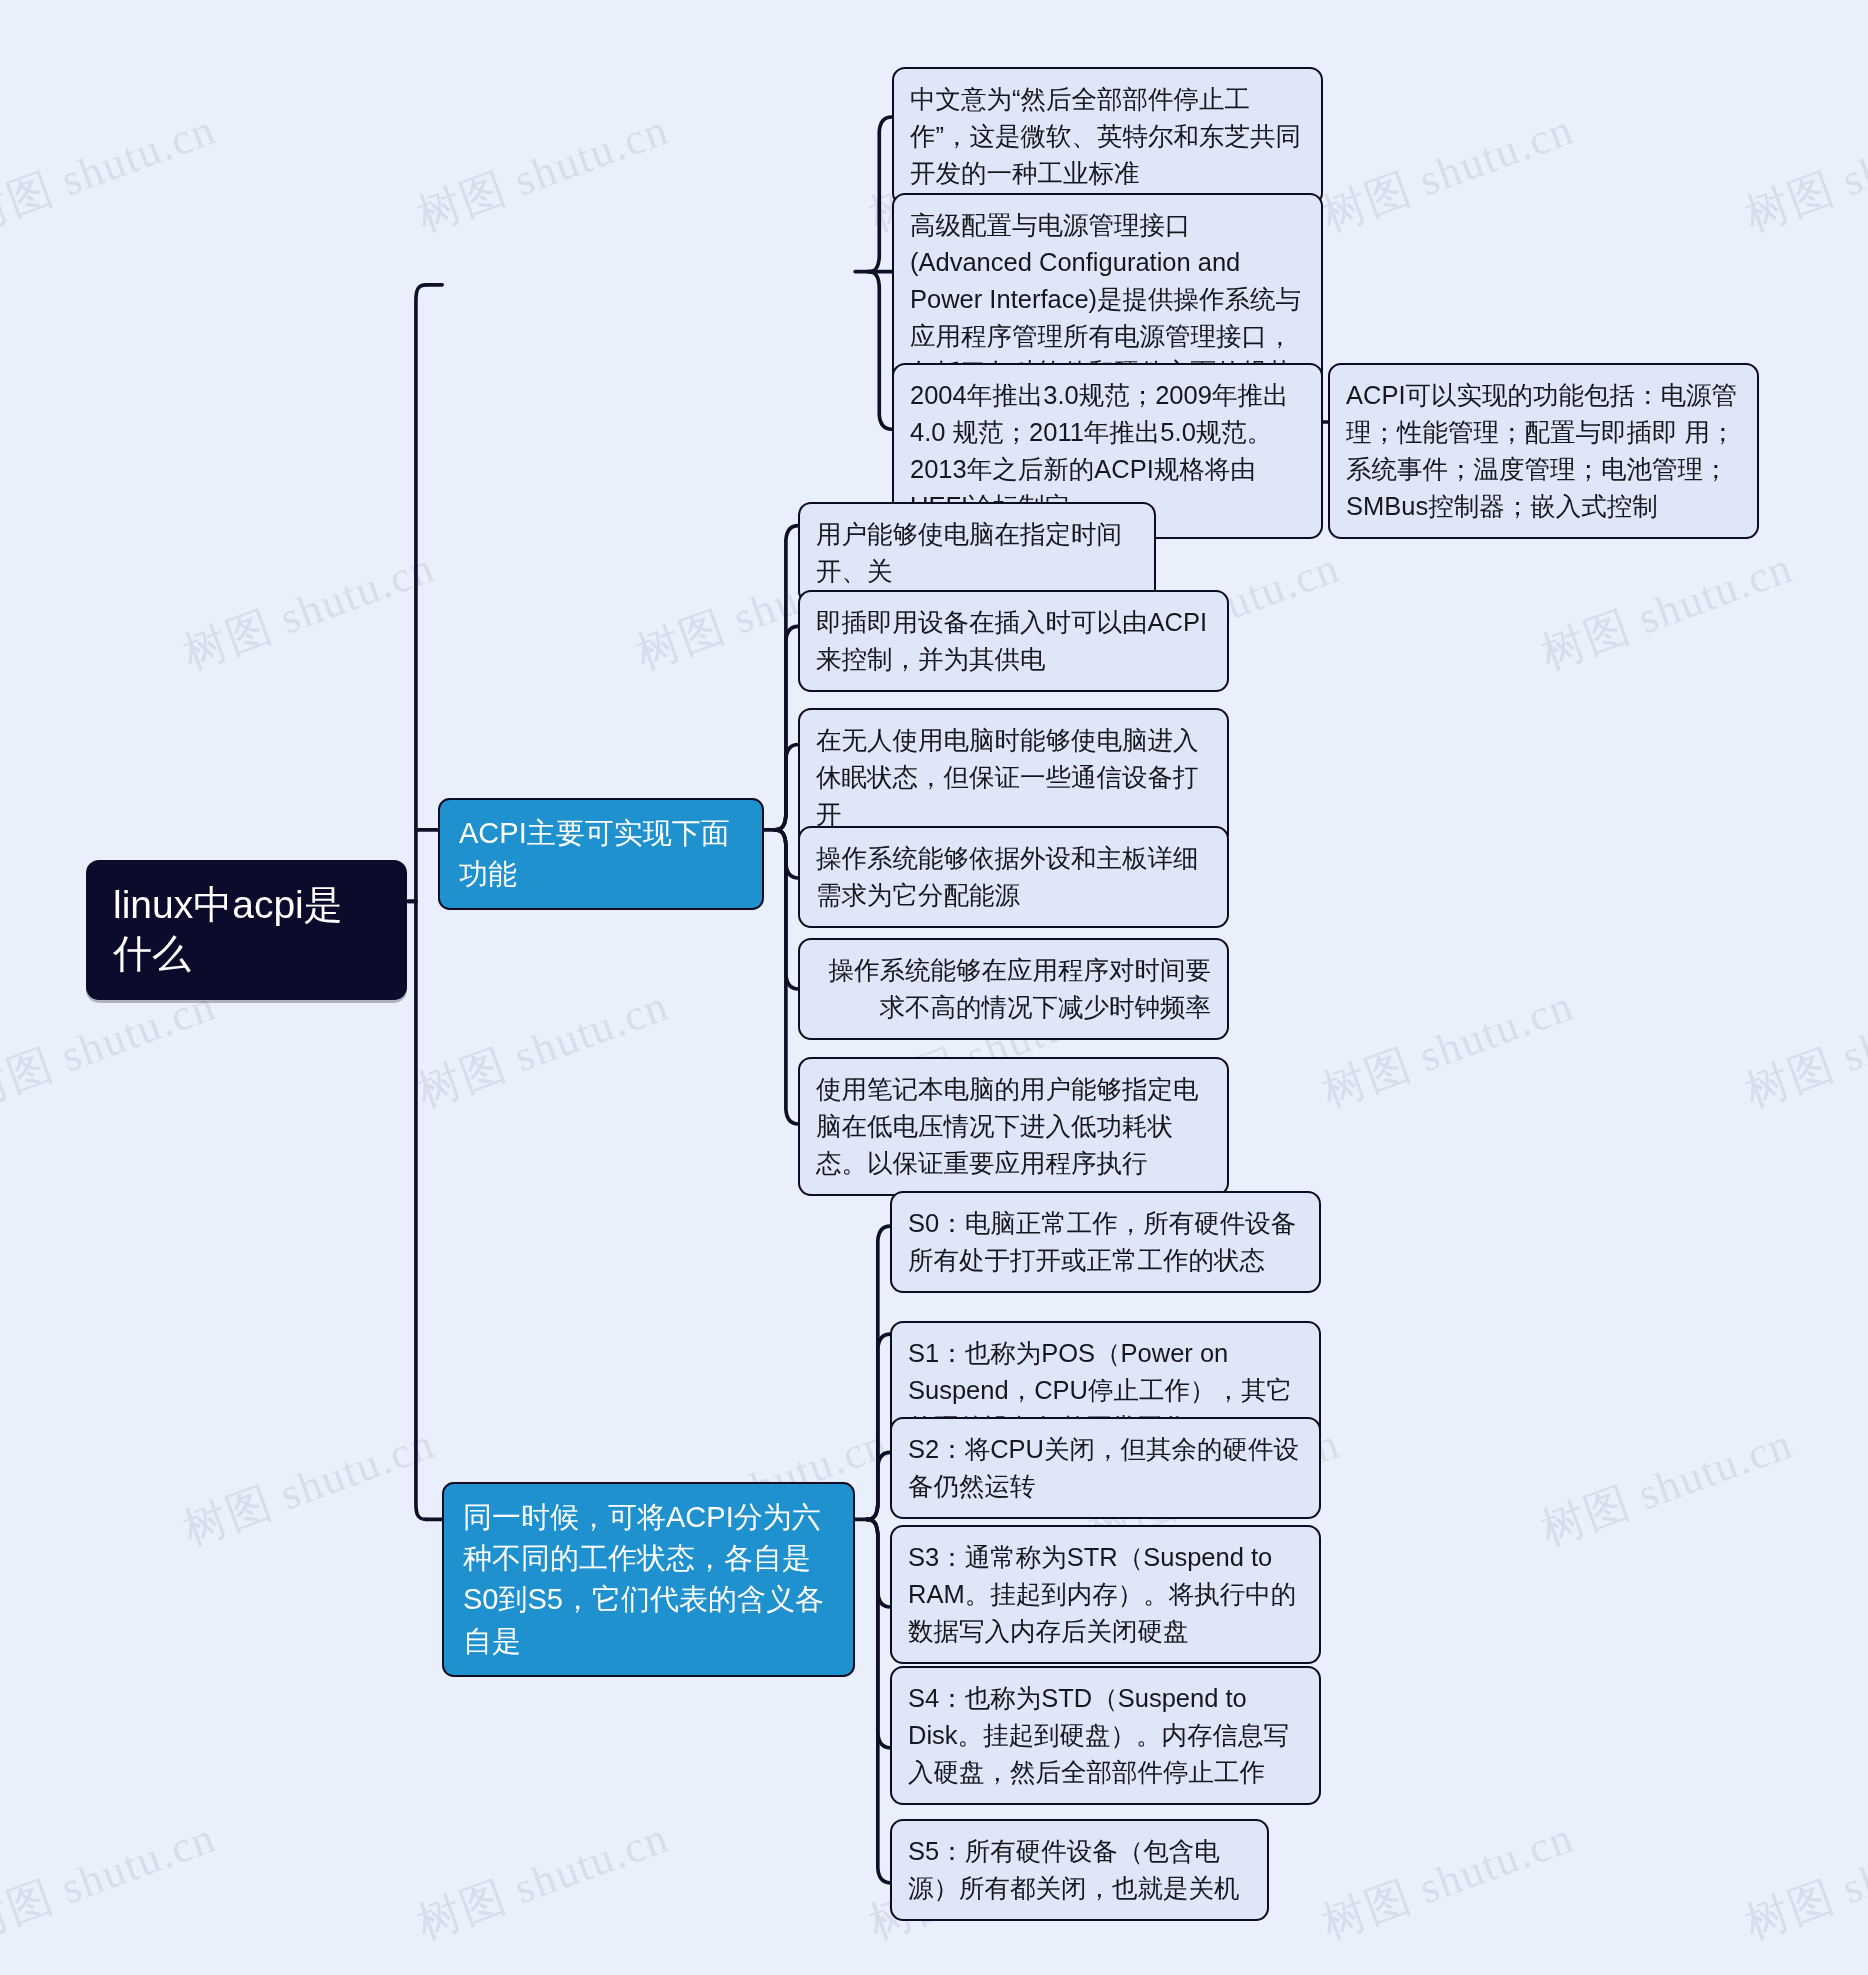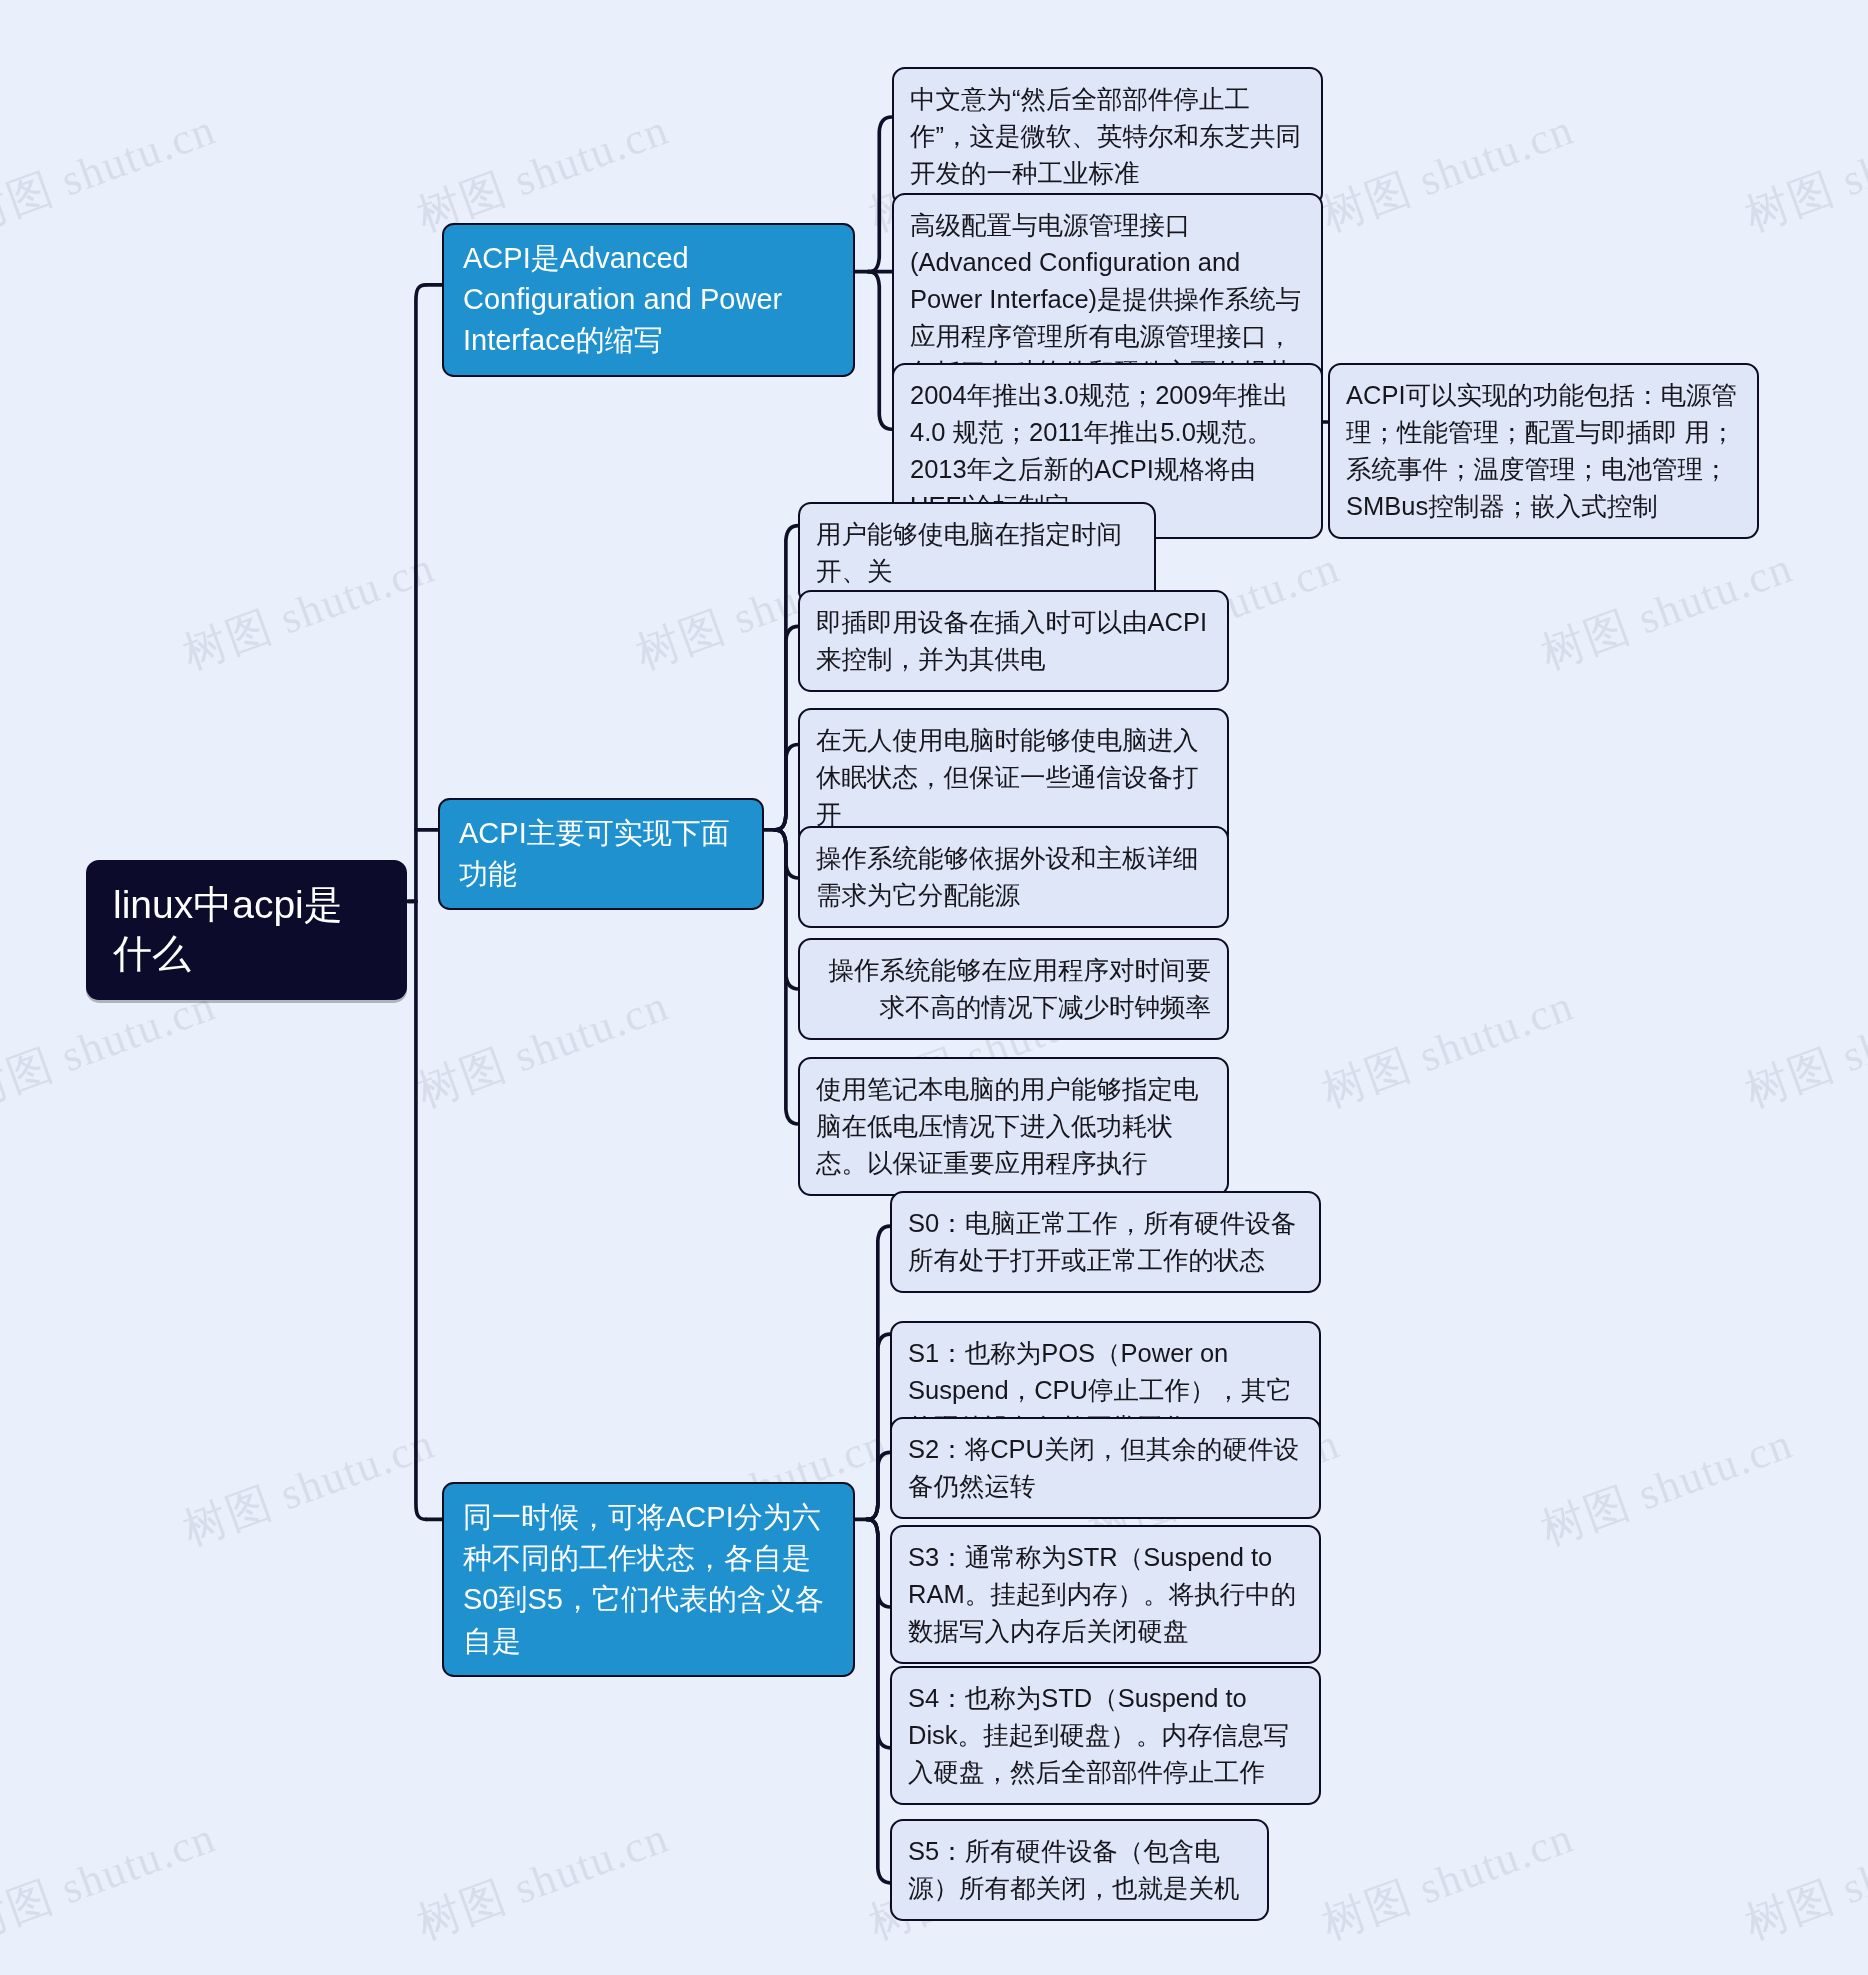--- a/index.html
+++ b/index.html
@@ -142,23 +142,20 @@
     <path d="M 1188 2082 C 1198 2082 1202 2076 1203 2062 L 1203 2010 C 1204 1996 1210 1990 1220 1990"></path>
     <path d="M 1188 2082 C 1198 2082 1202 2088 1203 2102 L 1203 2182 C 1204 2196 1210 2202 1220 2202"></path>
     <path d="M 1188 2082 C 1198 2082 1202 2088 1203 2102 L 1203 2375 C 1204 2389 1210 2395 1220 2395"></path>
     <path d="M 1188 2082 C 1198 2082 1202 2088 1203 2102 L 1203 2560 C 1204 2574 1210 2580 1220 2580"></path>
   </svg>
 
   <div class="node root" style="left:86px;top:860px;width:321px;">
     <span class="txt">linux中acpi是什么</span>
   </div>
 
-  <div class="node branch" style="left:442px;top:223px;width:413px;">
-    <span class="txt">ACPI是Advanced Configuration and Power Interface的缩写</span>
-  </div>
 
   <div class="node leaf" style="left:892px;top:67px;width:431px;">
     <span class="txt">中文意为“然后全部部件停止工作”，这是微软、英特尔和东芝共同开发的一种工业标准</span>
   </div>
 
   <div class="node leaf" style="left:892px;top:193px;width:431px;">
     <span class="txt">高级配置与电源管理接口(Advanced Configuration and Power Interface)是提供操作系统与应用程序管理所有电源管理接口，包括了各种软件和硬件方面的规范</span>
   </div>
 
   <div class="node leaf" style="left:892px;top:363px;width:431px;">

